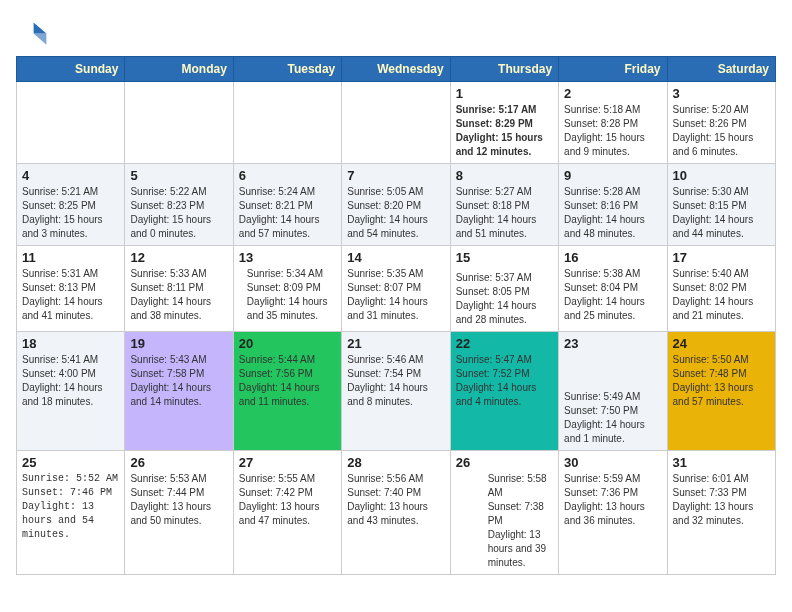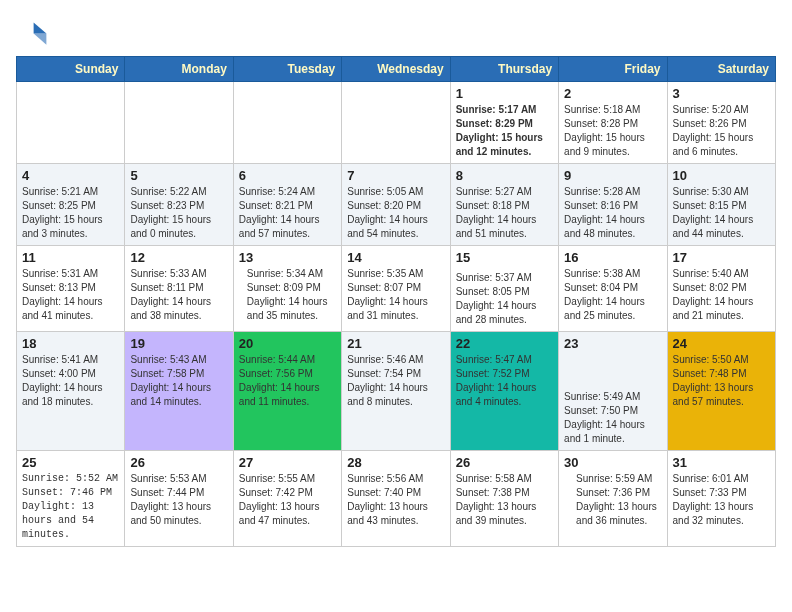--- a/index.html
+++ b/index.html
@@ -295,27 +295,27 @@
 Daylight: 13 hours and 47 minutes.</div>
         </td>
         <td>
           <div class="day-number">28</div>
           <div class="day-info" style="white-space: pre-line;">Sunrise: 5:56 AM
 Sunset: 7:40 PM
 Daylight: 13 hours and 43 minutes.</div>
         </td>
         <td>
           <div class="day-number">26</div>
-          <div class="day-info" style="white-space: pre-line;">Sunrise: 5:58 AM
+          <div class="day-info" style="white-space: pre-line; margin-left: 32px;">Sunrise: 5:58 AM
 Sunset: 7:38 PM
 Daylight: 13 hours and 39 minutes.</div>
         </td>
         <td>
           <div class="day-number">30</div>
-          <div class="day-info" style="white-space: pre-line; margin-left: 12px;">Sunrise: 5:59 AM
+          <div class="day-info" style="white-space: pre-line;">Sunrise: 5:59 AM
 Sunset: 7:36 PM
 Daylight: 13 hours and 36 minutes.</div>
         </td>
         <td>
           <div class="day-number">31</div>
           <div class="day-info" style="white-space: pre-line;">Sunrise: 6:01 AM
 Sunset: 7:33 PM
 Daylight: 13 hours and 32 minutes.</div>
         </td>
       </tr>

